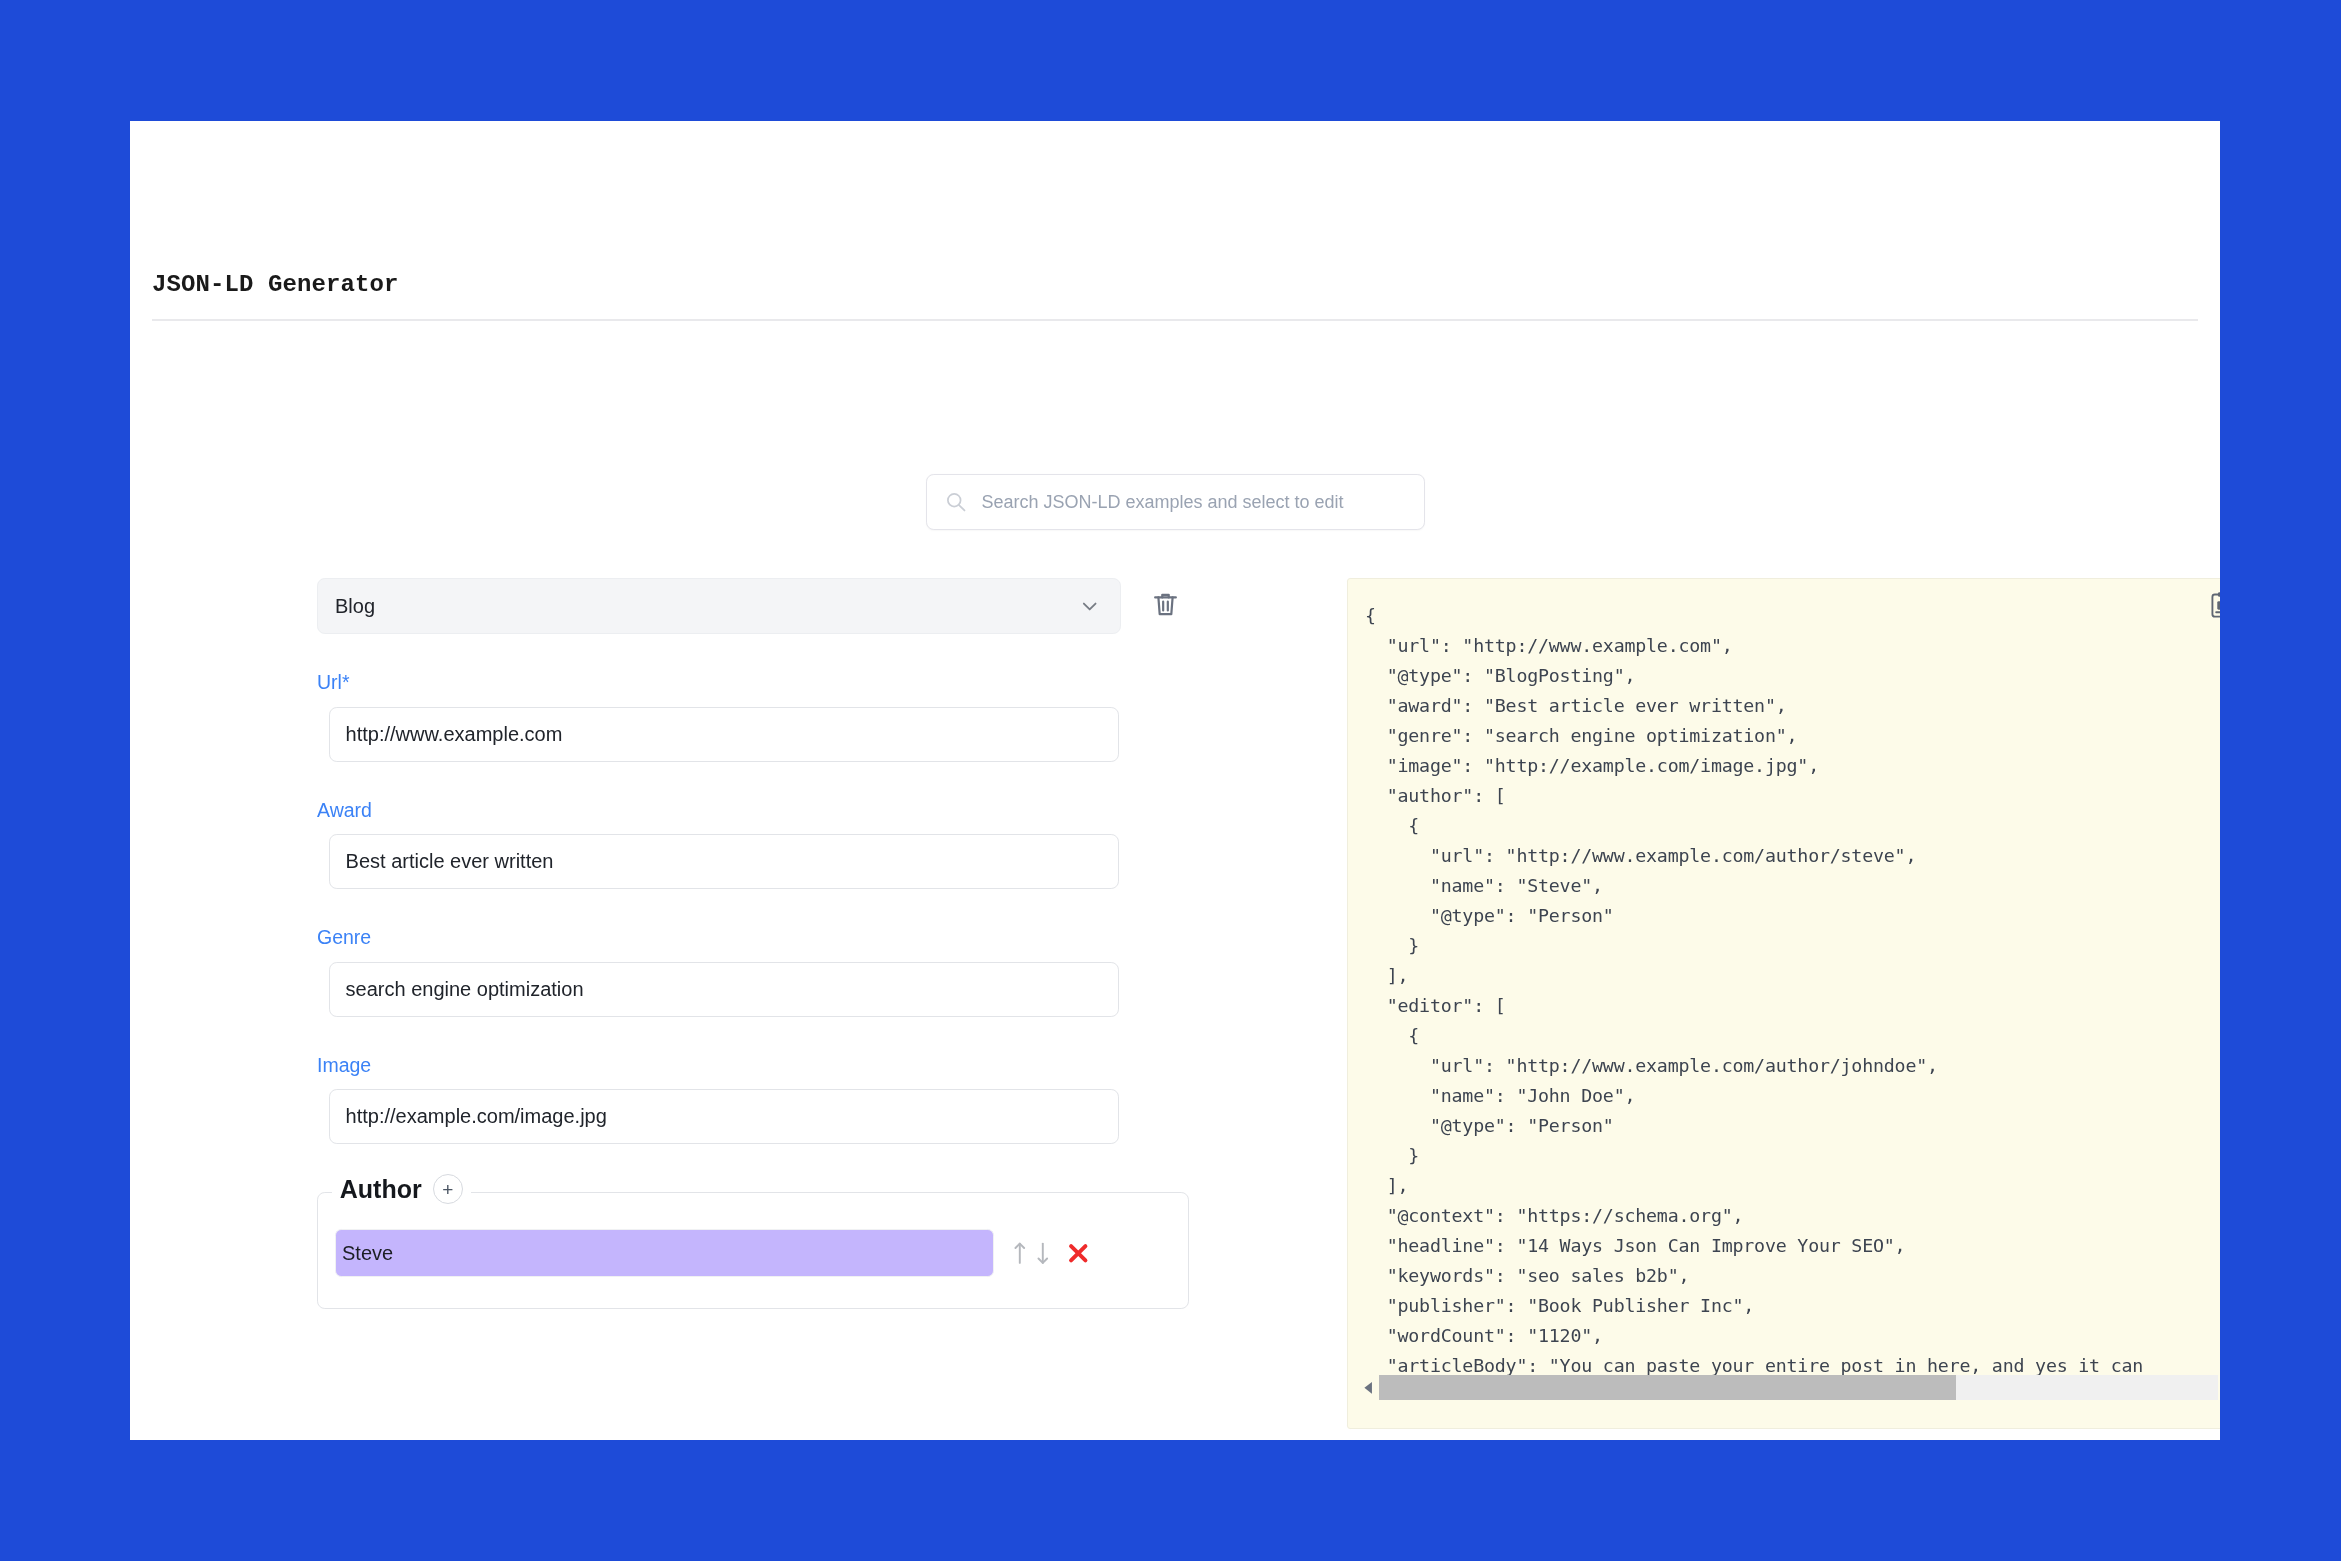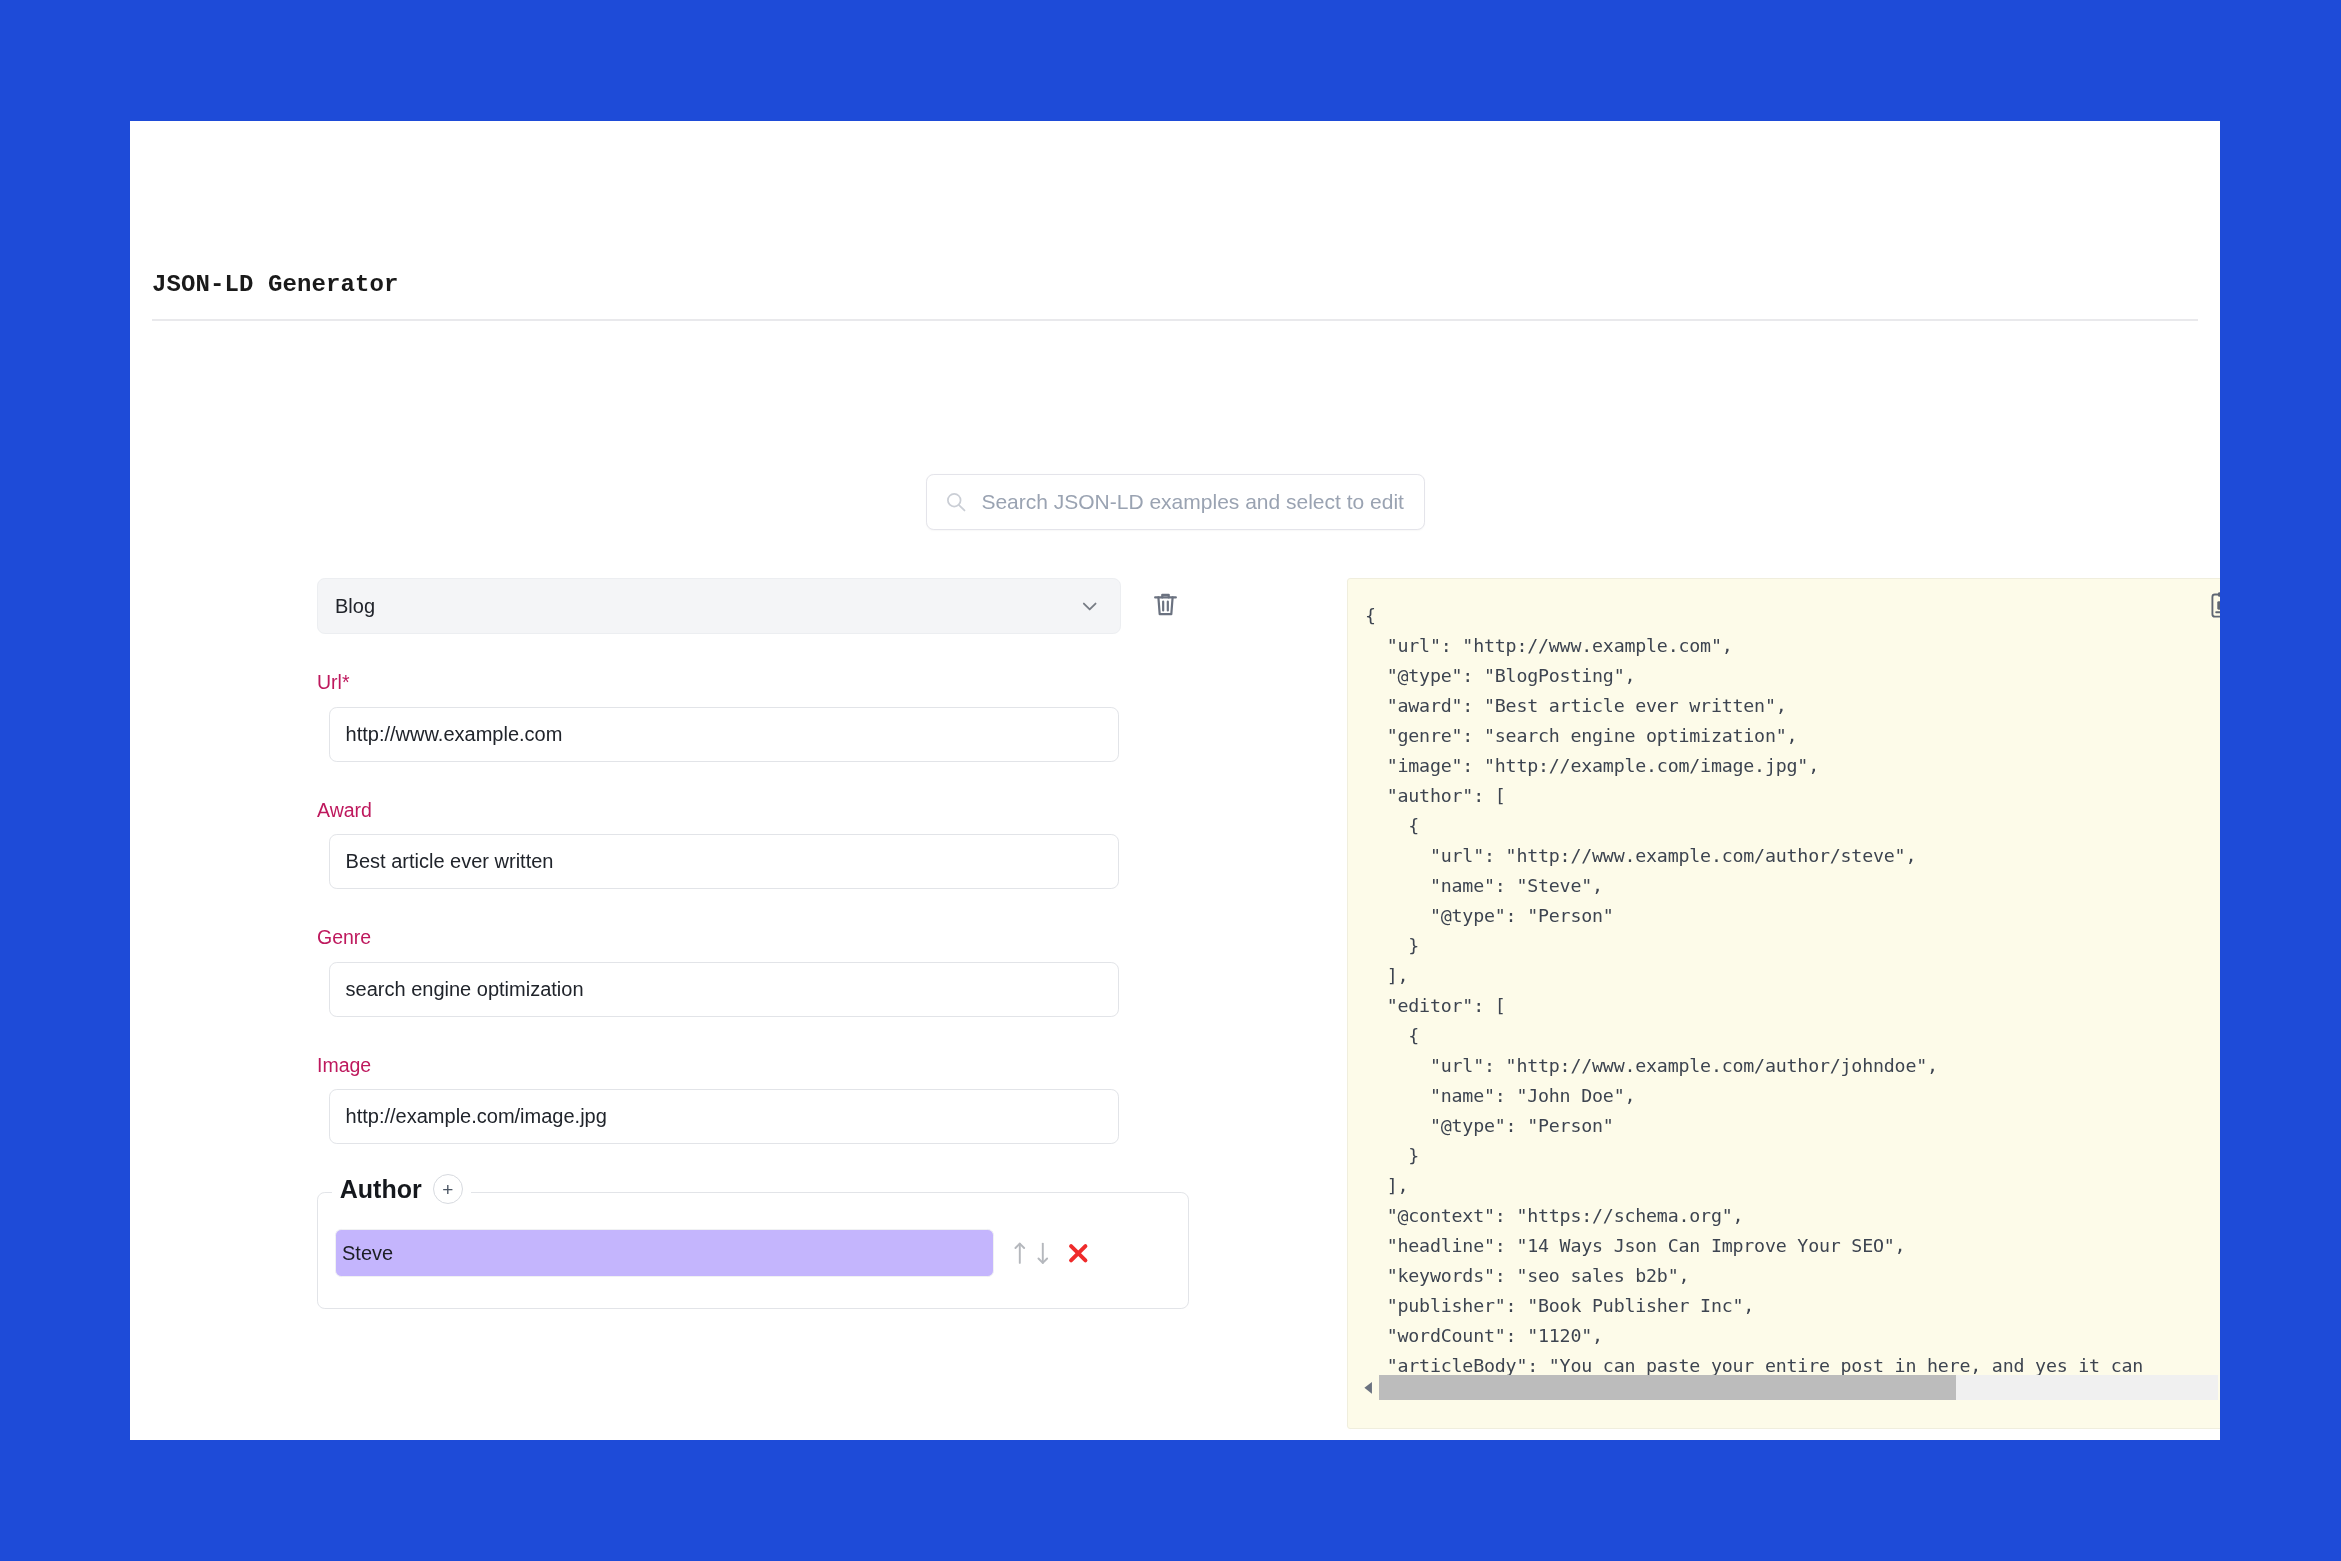--- a/index.html
+++ b/index.html
@@ -77,21 +77,21 @@
     flex: 0 0 auto;
     margin-right: 12.5px;
     opacity: 0.45;
   }
   .search-input {
     flex: 1 1 auto;
     border: none;
     outline: none;
     background: transparent;
     font-family: "Liberation Sans", sans-serif;
-    font-size: 21px;
+    font-size: 18px;
     color: #6b7280;
   }
   .search-input::placeholder {
     color: #9aa3b2;
     opacity: 1;
   }
   
   .columns {
     position: absolute;
     left: 0;
@@ -148,21 +148,21 @@
     border: none;
     padding: 0;
     margin-left: 20px;
   }
   
   .field {
     margin-top: 37px;
   }
   .field-label {
     font-size: 19.5px;
-    color: #be185d;
+    color: #3b82f6;
     margin-bottom: 12.5px;
     display: block;
     font-weight: 400;
   }
   .field-input {
     width: 790px;
     height: 55px;
     box-sizing: border-box;
     border: 1.2px solid #e2e4e8;
     border-radius: 7.8px;

